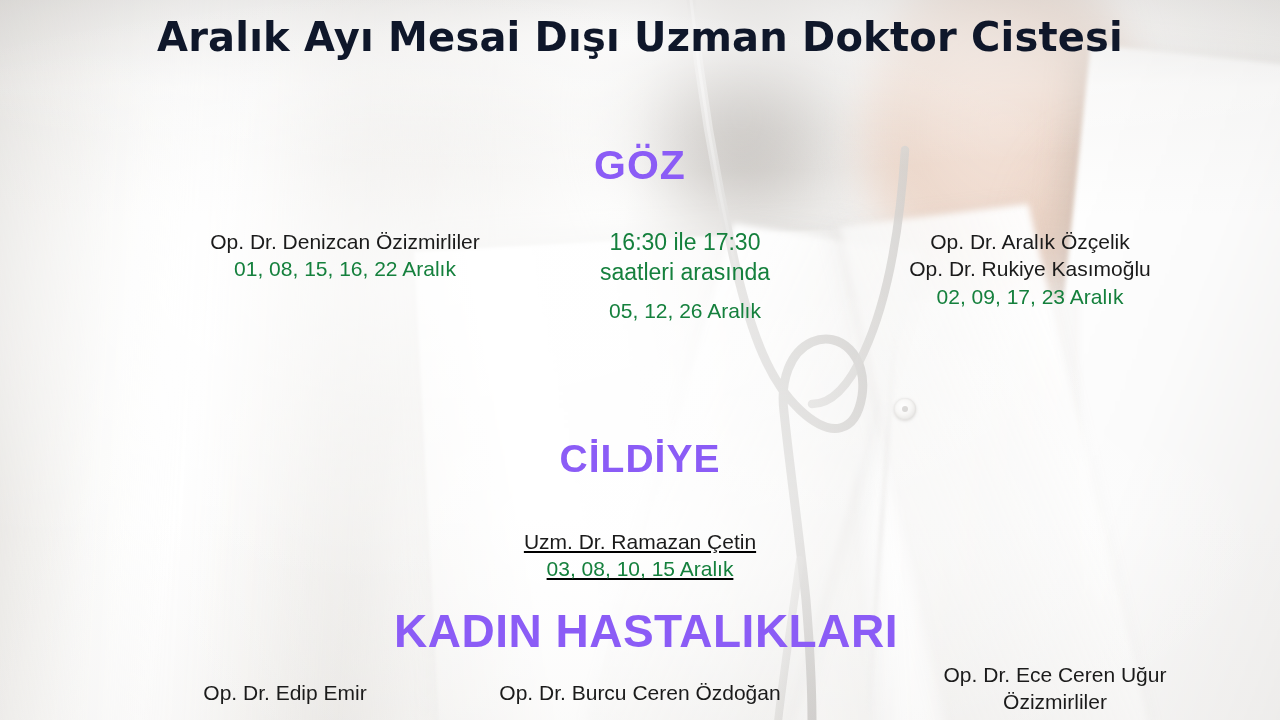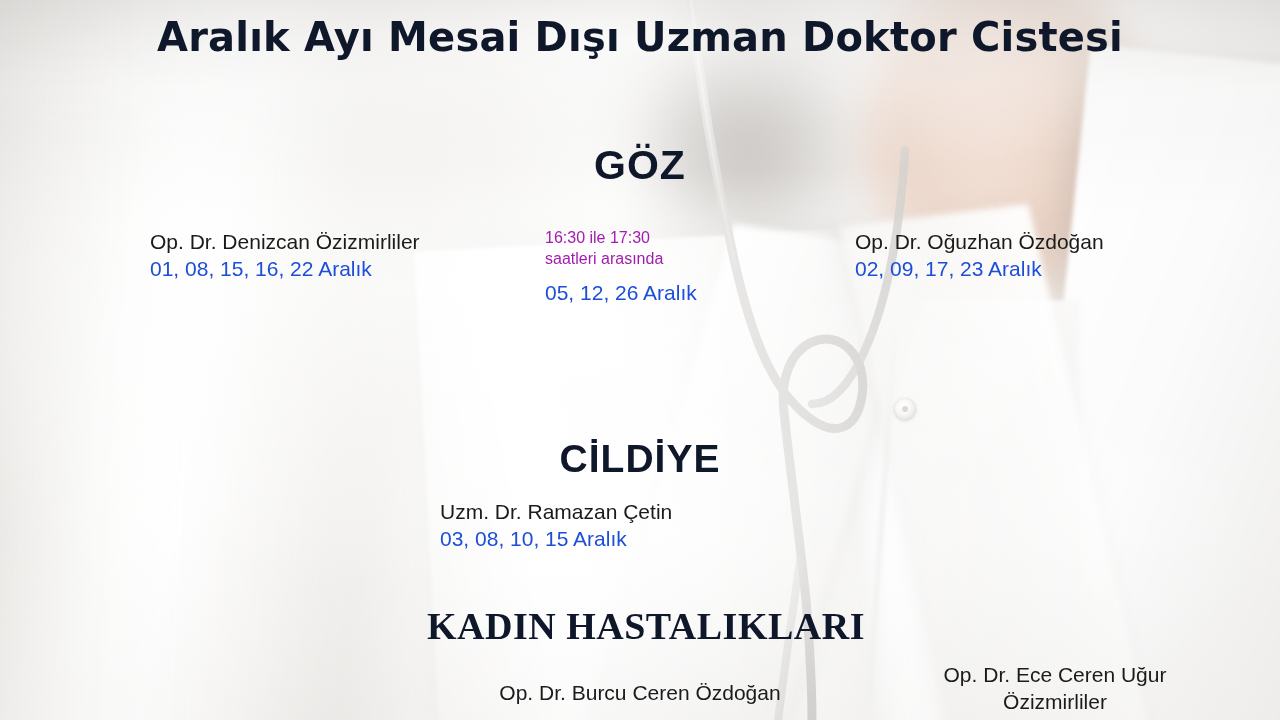--- a/index.html
+++ b/index.html
@@ -221,56 +221,56 @@
     font-size: 40px;
     letter-spacing: 0.2px;
     color: #0f172a;
     white-space: nowrap;
   }
 
   .dept-heading {
     position: absolute;
     font-family: "Liberation Sans", sans-serif;
     font-weight: 700;
-    color: #0f172a;
+    color: #8b5cf6;
     text-align: center;
     white-space: nowrap;
   }
   #dept-goz   { left: 0; right: 0; top: 142px; font-size: 41px; letter-spacing: 1px; }
   #dept-cild  { left: 0; right: 0; top: 437px; font-size: 39px; letter-spacing: 1px; text-align: center; }
-  #dept-kadin { left: 12px; right: 0; top: 604px; font-size: 38px; letter-spacing: 0.5px; font-family: Liberation Serif, serif; }
-
-  .col { position: absolute; text-align: left; }
+  #dept-kadin { left: 12px; right: 0; top: 604px; font-size: 46px; letter-spacing: 0.5px; }
+
+  .col { position: absolute; text-align: center; }
   .col .name {
     font-size: 21px;
     color: #1b1b1b;
     line-height: 1.30;
     white-space: nowrap;
   }
   .col .dates {
     font-size: 21px;
-    color: #1d4ed8;
+    color: #15803d;
     line-height: 1.30;
     white-space: nowrap;
   }
   .col .sub {
-    font-size: 16px;
-    color: #a21caf;
+    font-size: 23px;
+    color: #15803d;
     line-height: 1.30;
     white-space: nowrap;
   }
   .gap { height: 9px; }
 
   
   #goz-col-left  { left: 150px; top: 228px; width: 390px; }
   #goz-col-mid   { left: 545px; top: 228px; width: 280px; }
   #goz-col-right { left: 855px; top: 228px; width: 350px; }
 
   
-  #cild-block { left: 440px; top: 498px; width: 400px; }
+  #cild-block { left: 440px; top: 528px; width: 400px; text-decoration: underline; }
 
   
   .kadin-row { position: absolute; left: 0; right: 0; top: 668px; height: 52px; }
   .kadin-item {
     position: absolute;
     text-align: center;
     font-size: 21px;
     color: #1b1b1b;
     line-height: 1.28;
   }
@@ -344,34 +344,36 @@
     </div>
 
     <div class="col" id="goz-col-mid">
       <div class="sub">16:30 ile 17:30</div>
       <div class="sub">saatleri arasında</div>
       <div class="gap"></div>
       <div class="dates">05, 12, 26 Aralık</div>
     </div>
 
     <div class="col" id="goz-col-right">
-      <div class="name">Op. Dr. Oğuzhan Özdoğan</div>
+      <div class="name">Op. Dr. Aralık Özçelik</div>
+      <div class="name">Op. Dr. Rukiye Kasımoğlu</div>
       <div class="dates">02, 09, 17, 23 Aralık</div>
     </div>
 
     <div class="dept-heading" id="dept-cild">CİLDİYE</div>
 
     <div class="col" id="cild-block">
       <div class="name">Uzm. Dr. Ramazan Çetin</div>
       <div class="dates">03, 08, 10, 15 Aralık</div>
     </div>
 
     <div class="dept-heading" id="dept-kadin">KADIN HASTALIKLARI</div>
 
     <div class="kadin-row">
+      <div class="kadin-item" id="kadin-1">Op. Dr. Edip Emir</div>
       <div class="kadin-item" id="kadin-2">Op. Dr. Burcu Ceren Özdoğan</div>
       <div class="kadin-item" id="kadin-3">
         <div>Op. Dr. Ece Ceren Uğur</div>
         <div>Özizmirliler</div>
       </div>
     </div>
 
   </div>
 </div>
 

